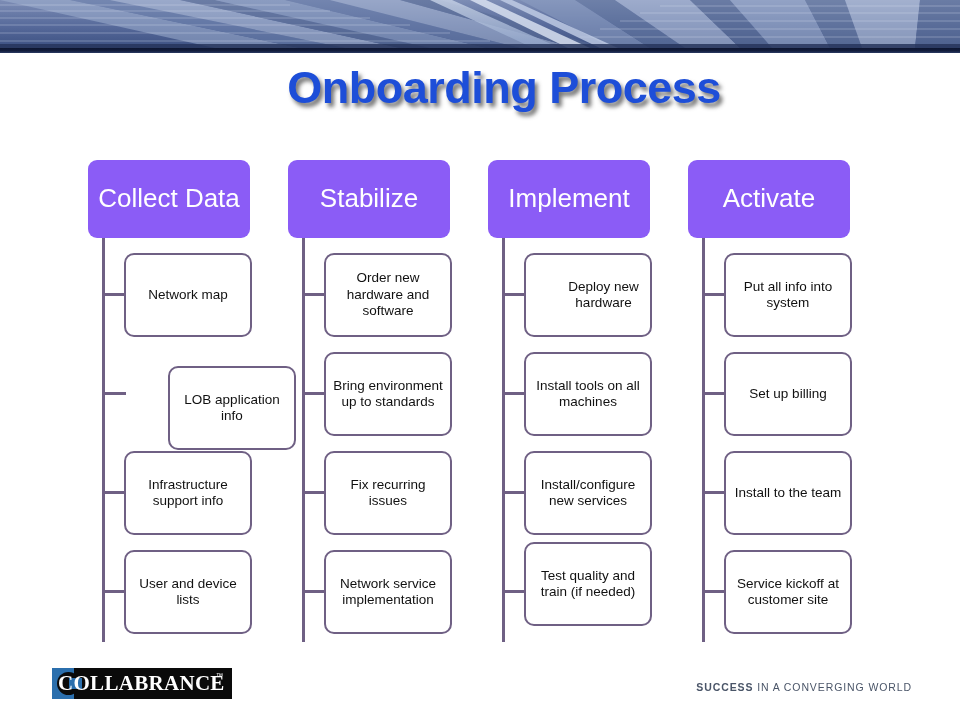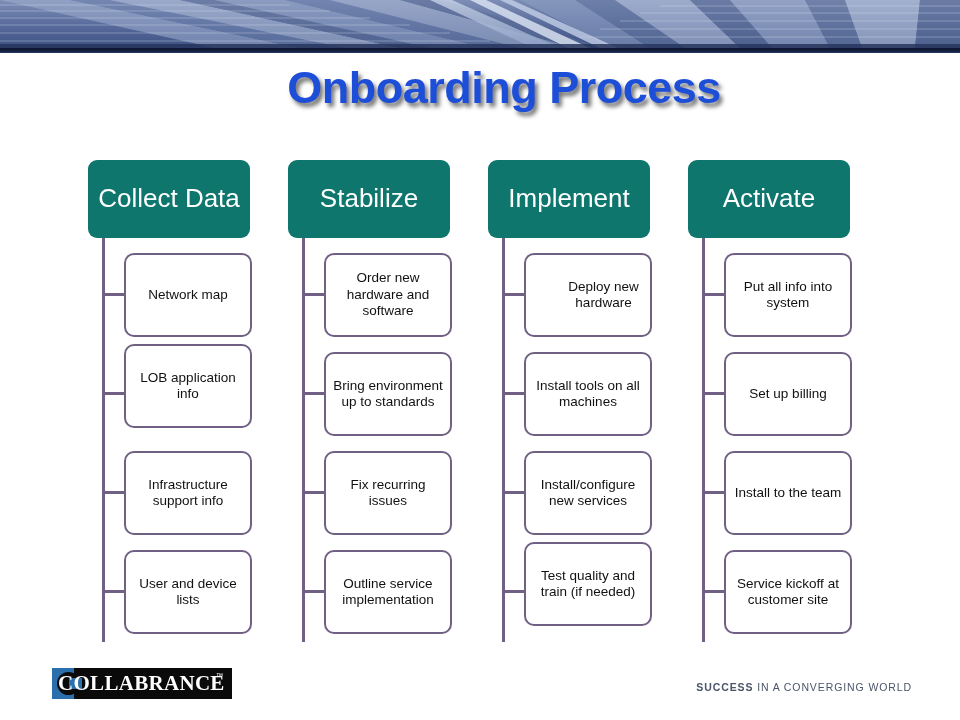--- a/index.html
+++ b/index.html
@@ -67,21 +67,21 @@
     top: 0;
     width: 200px;
     height: 500px;
   }
   .col-head {
     position: absolute;
     left: 0;
     top: 10px;
     width: 162px;
     height: 78px;
-    background: #0f766e;
+    background: #8b5cf6;
     border-radius: 9px;
     color: #ffffff;
     display: flex;
     align-items: center;
     justify-content: center;
     text-align: center;
     font-size: 26px;
     line-height: 1.12;
     box-sizing: border-box;
     padding: 2px 6px;
@@ -251,36 +251,36 @@
 <div class="diagram">
 
   <div class="column" style="left:88px;">
     <div class="col-head">Collect Data</div>
     <div class="trunk" style="top:88px; height:404px;"></div>
     <div class="stub" style="top:143px;"></div>
     <div class="stub" style="top:242px;"></div>
     <div class="stub" style="top:341px;"></div>
     <div class="stub" style="top:440px;"></div>
     <div class="child" style="top:103px;">Network map</div>
-    <div class="child" style="top:194px;">LOB application info</div>
+    <div class="child" style="top:216px;margin-left:44px;">LOB application info</div>
     <div class="child" style="top:301px;">Infrastructure support info</div>
     <div class="child" style="top:400px;">User and device lists</div>
   </div>
 
   <div class="column" style="left:288px;">
     <div class="col-head">Stabilize</div>
     <div class="trunk" style="top:88px; height:404px;"></div>
     <div class="stub" style="top:143px;"></div>
     <div class="stub" style="top:242px;"></div>
     <div class="stub" style="top:341px;"></div>
     <div class="stub" style="top:440px;"></div>
     <div class="child" style="top:103px;">Order new hardware and software</div>
     <div class="child" style="top:202px;">Bring environment up to standards</div>
     <div class="child" style="top:301px;">Fix recurring issues</div>
-    <div class="child" style="top:400px;">Outline service implementation</div>
+    <div class="child" style="top:400px;">Network service implementation</div>
   </div>
 
   <div class="column" style="left:488px;">
     <div class="col-head">Implement</div>
     <div class="trunk" style="top:88px; height:404px;"></div>
     <div class="stub" style="top:143px;"></div>
     <div class="stub" style="top:242px;"></div>
     <div class="stub" style="top:341px;"></div>
     <div class="stub" style="top:440px;"></div>
     <div class="child" style="top:103px;padding-left:36px;">Deploy new hardware</div>

